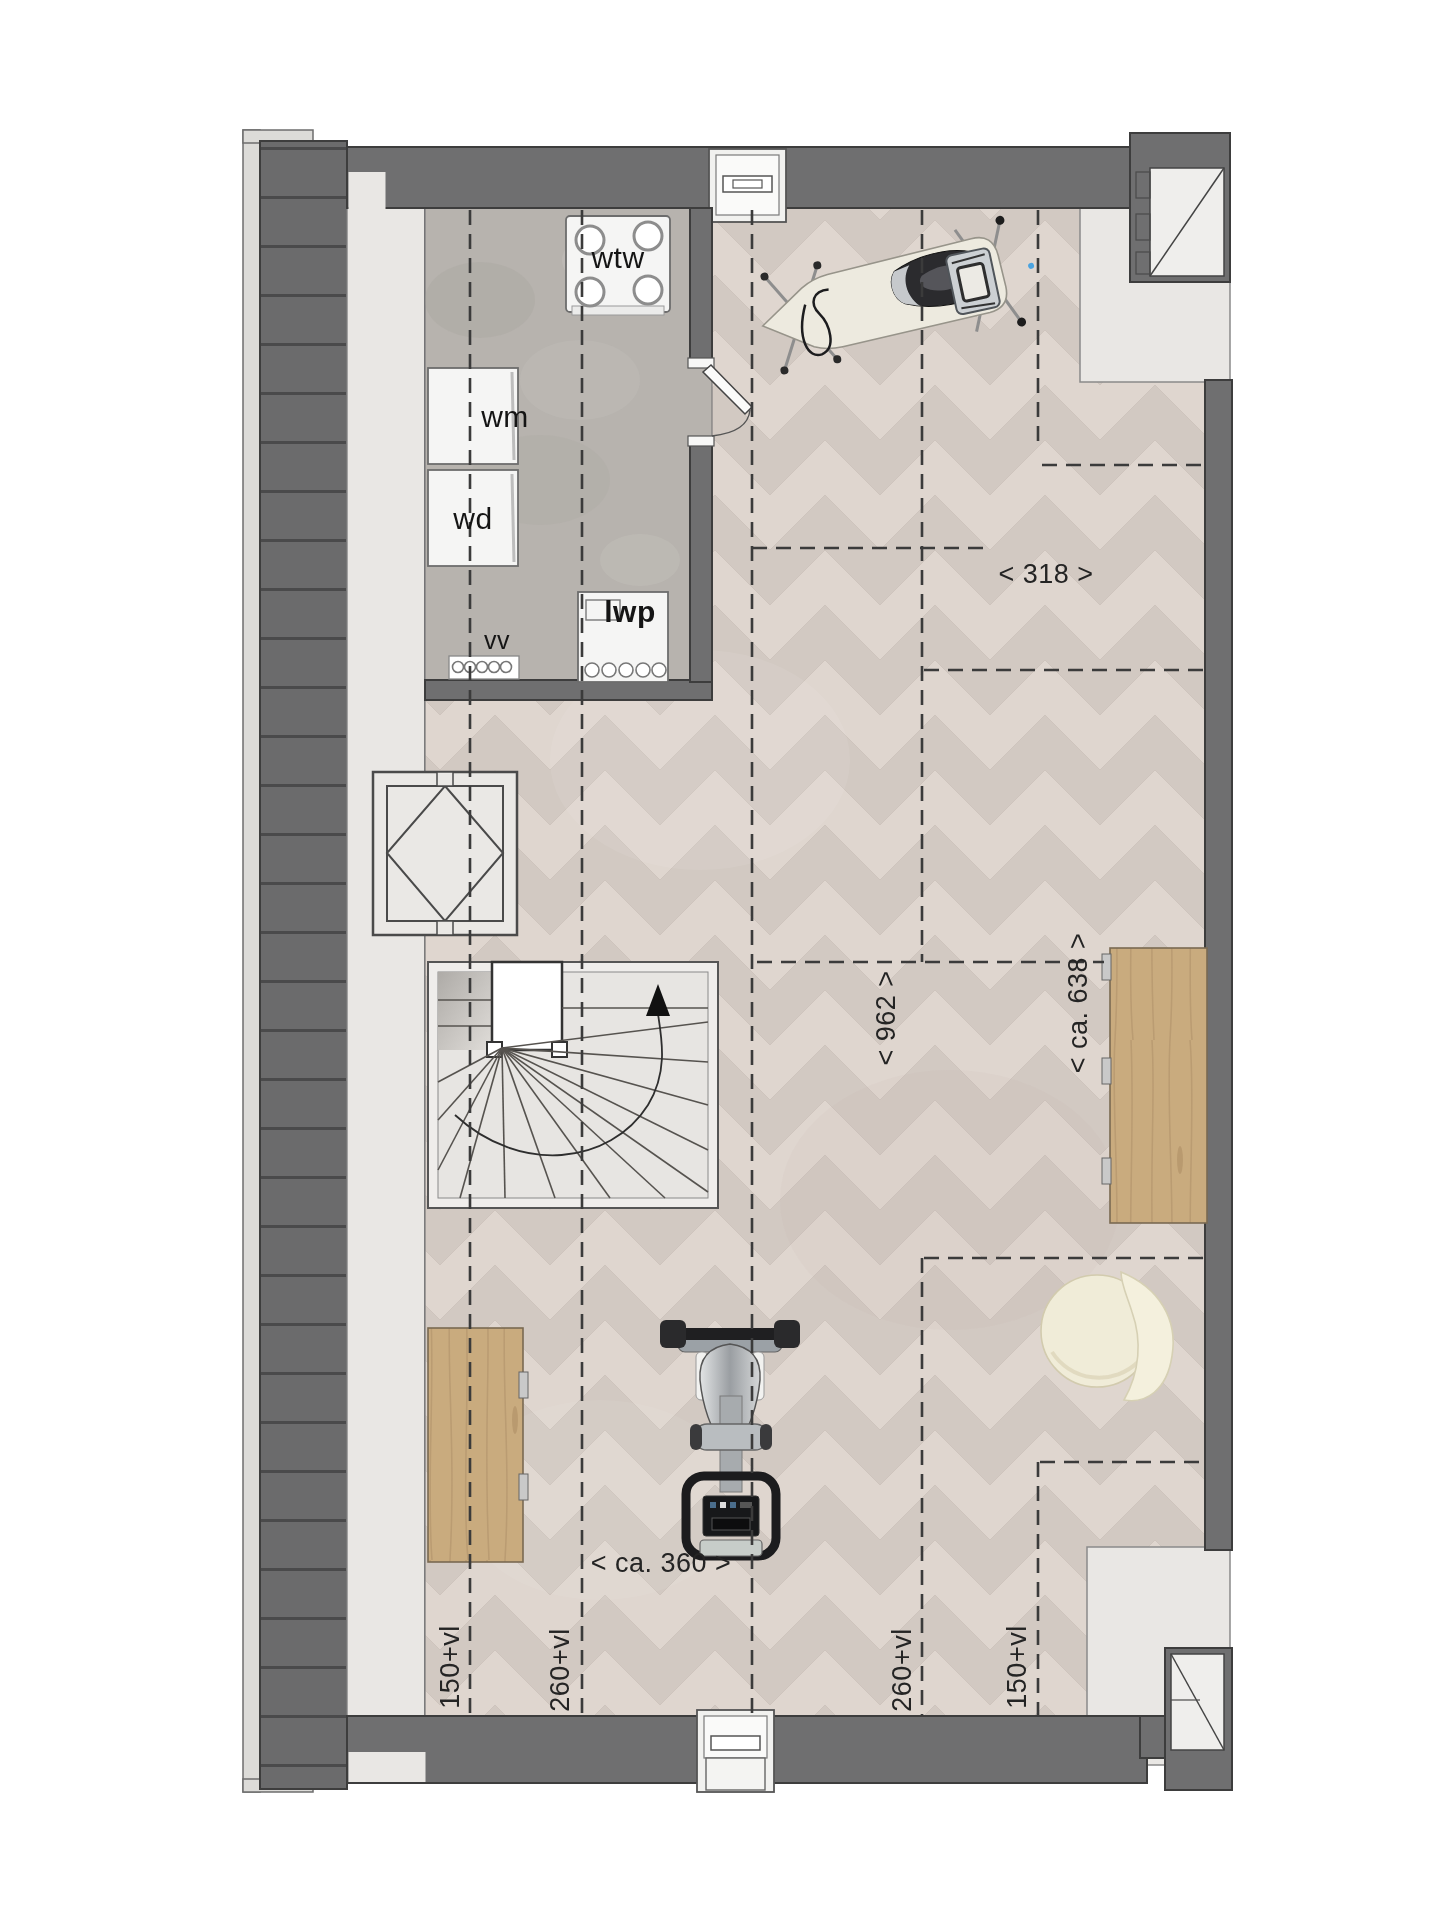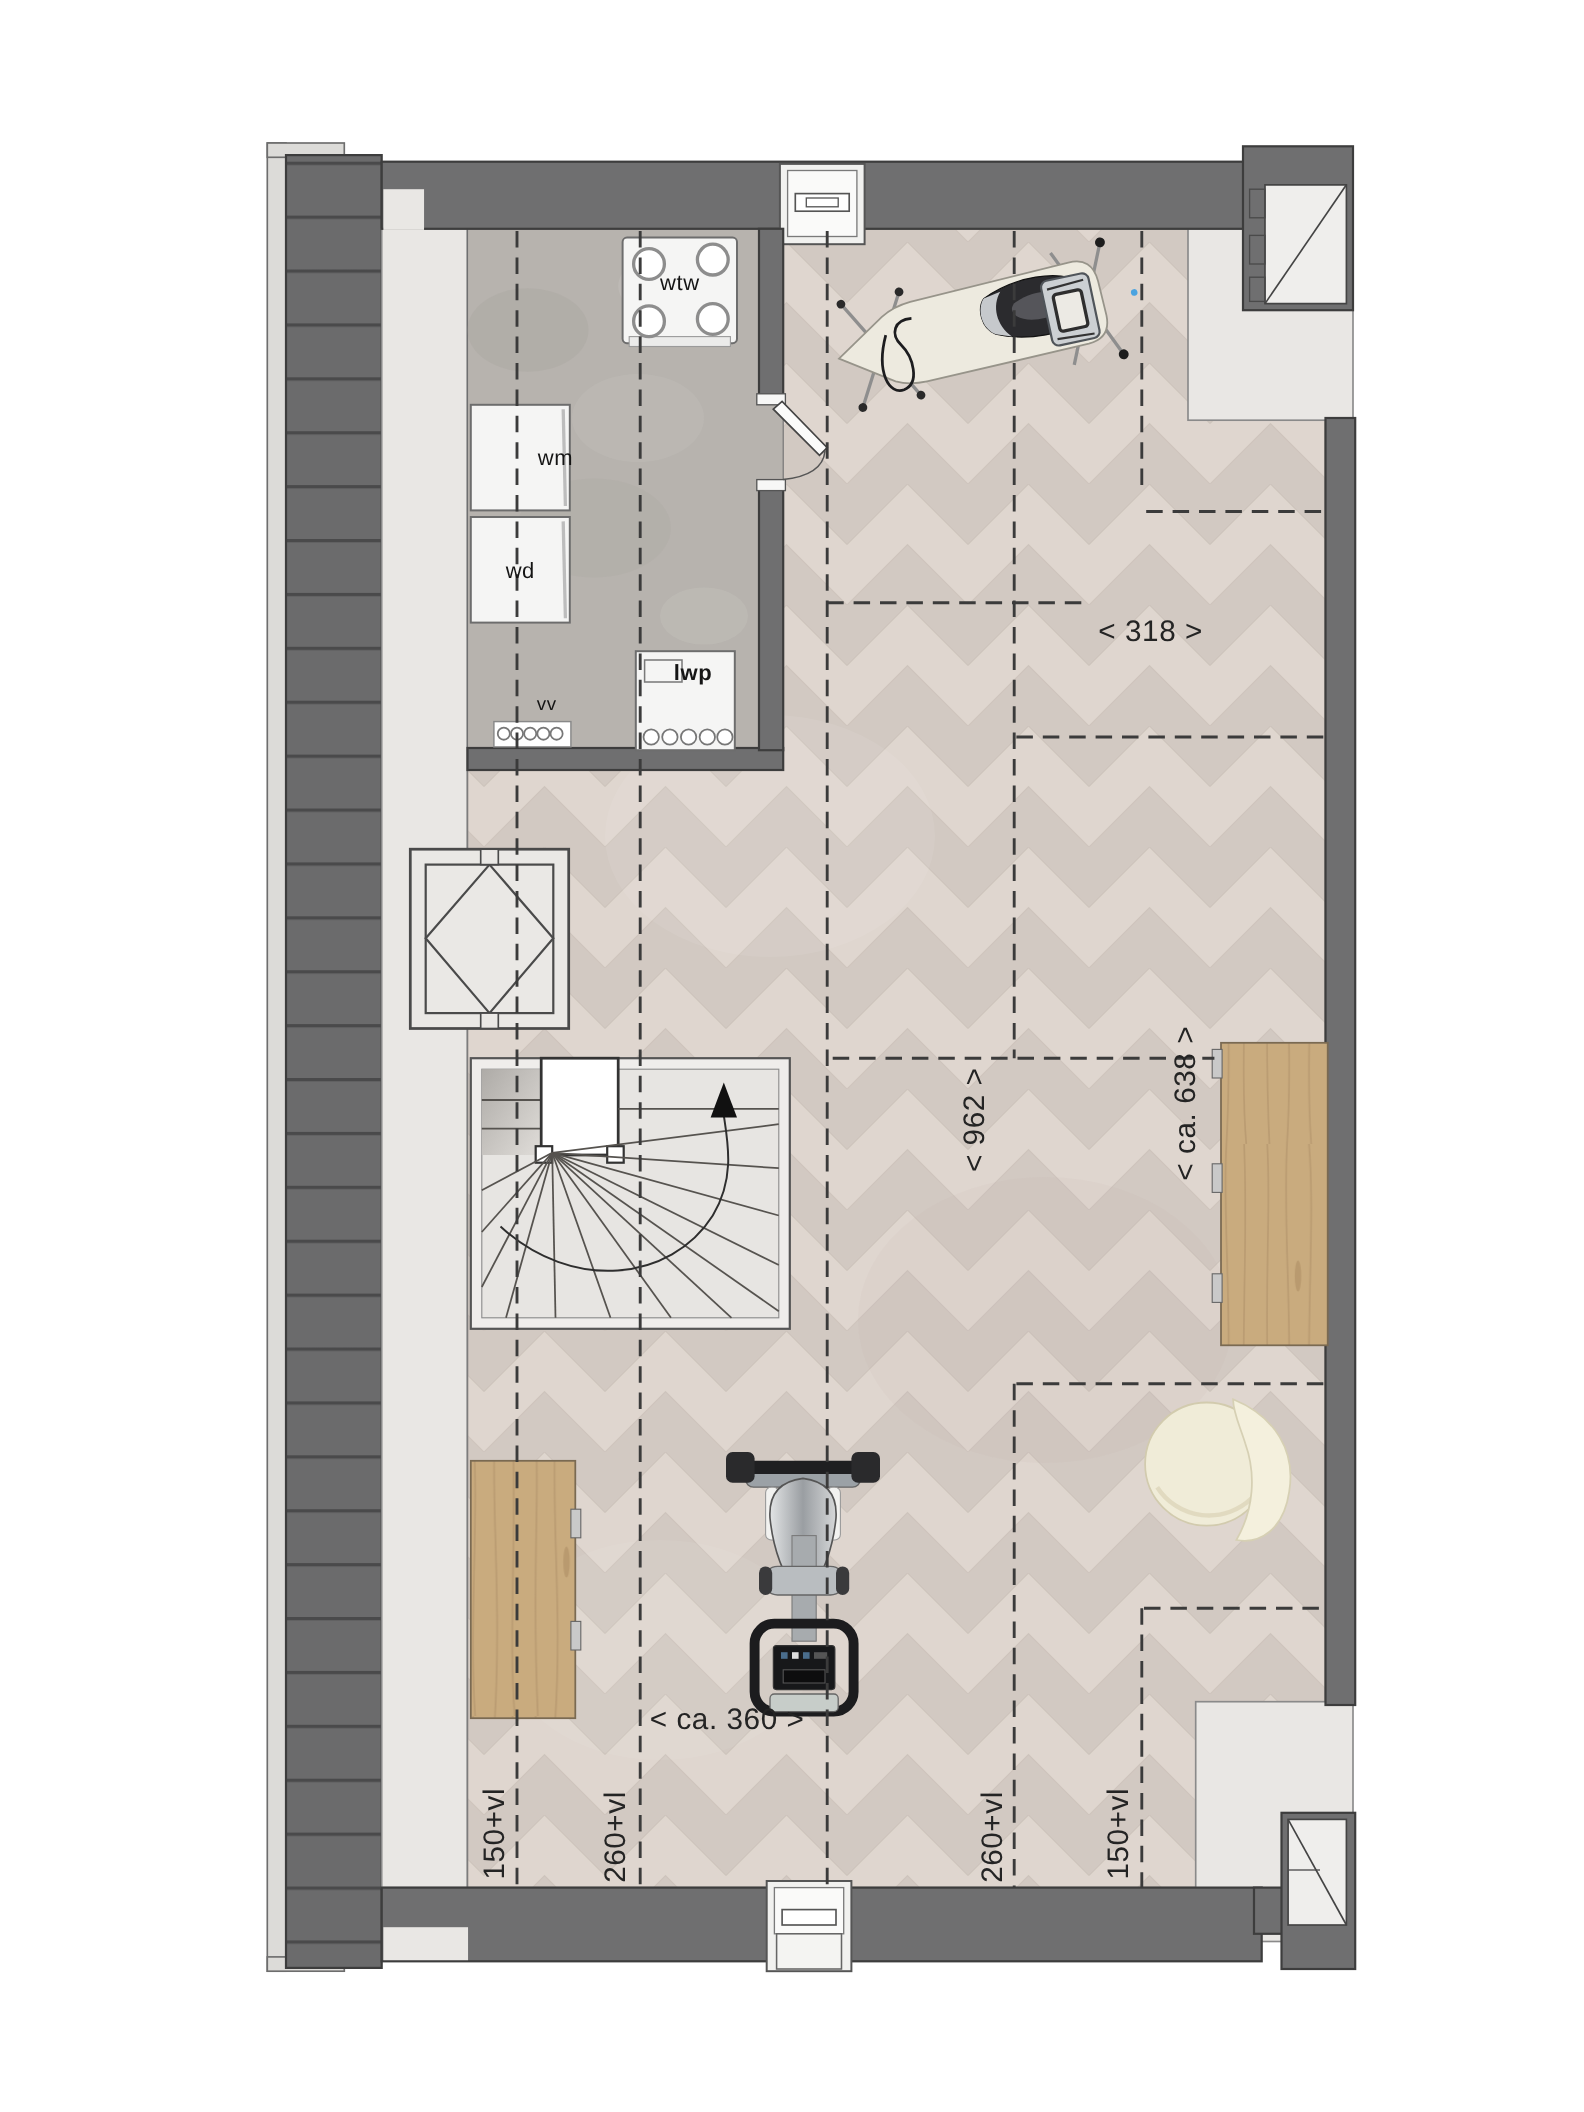--- a/index.html
+++ b/index.html
@@ -8,22 +8,22 @@
     --wood:#c9ab7e; --wood-grain:#b2946b; --cream:#f0ecd8;
     --dash:#3b3b3b; --void:#e9e7e4;
   }
   html,body{margin:0;padding:0;background:#ffffff;}
   body{width:1440px;height:1920px;font-family:"Liberation Sans",sans-serif;}
   .plan{position:relative;width:1440px;height:1920px;overflow:hidden;background:#fff;}
   .plan > svg{position:absolute;left:0;top:0;}
   .lbl{position:absolute;transform:translate(-50%,-50%);font-size:27px;color:#242424;
        white-space:nowrap;letter-spacing:.5px;line-height:1;}
   .lbl.rot{transform:translate(-50%,-50%) rotate(-90deg);}
-  .lbl.app{font-size:20px;color:#151515;letter-spacing:.5px;}
-  .lbl.small{font-size:17px;}
+  .lbl.app{font-size:30px;color:#151515;letter-spacing:.5px;}
+  .lbl.small{font-size:25px;}
   .c-wall{fill:var(--wall);stroke:#3d3d3d;stroke-width:2;}
   .c-void{fill:var(--void);stroke:#8a8a8a;stroke-width:1.5;}
   .c-concrete{fill:var(--concrete);}
   .c-roof{fill:var(--roof);}
   .c-wood{fill:var(--wood);}
   .c-cream{fill:var(--cream);}
   .dashline{stroke:var(--dash);stroke-width:2.6;stroke-dasharray:15 9;fill:none;}
   .tread{stroke:#56534f;stroke-width:1.6;}
   .appbox{fill:#f5f5f4;stroke:#6d6d6d;stroke-width:1.8;}
   .grain{stroke:var(--wood-grain);stroke-width:1.6;fill:none;opacity:.65;}

